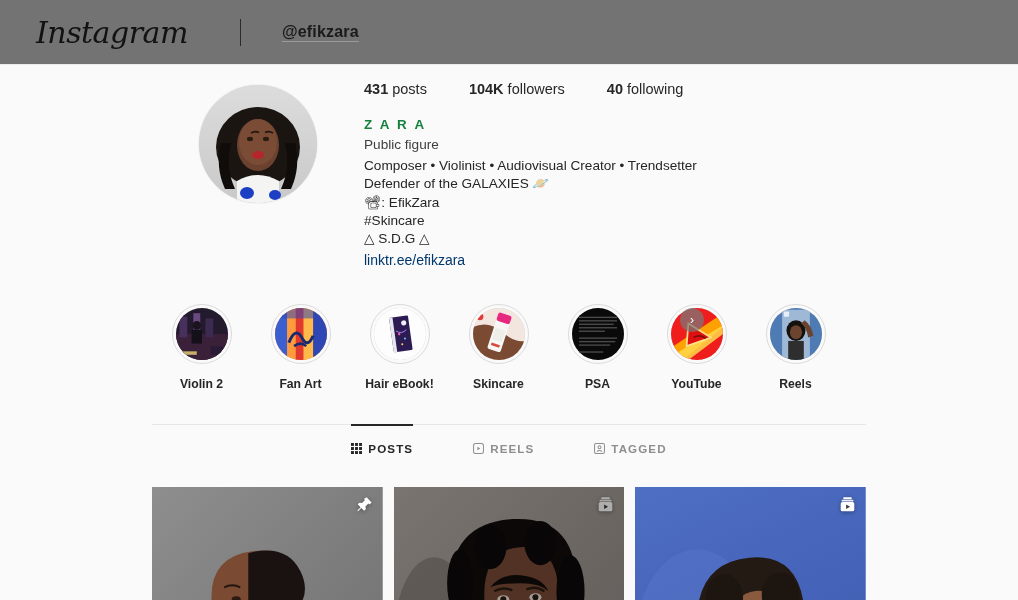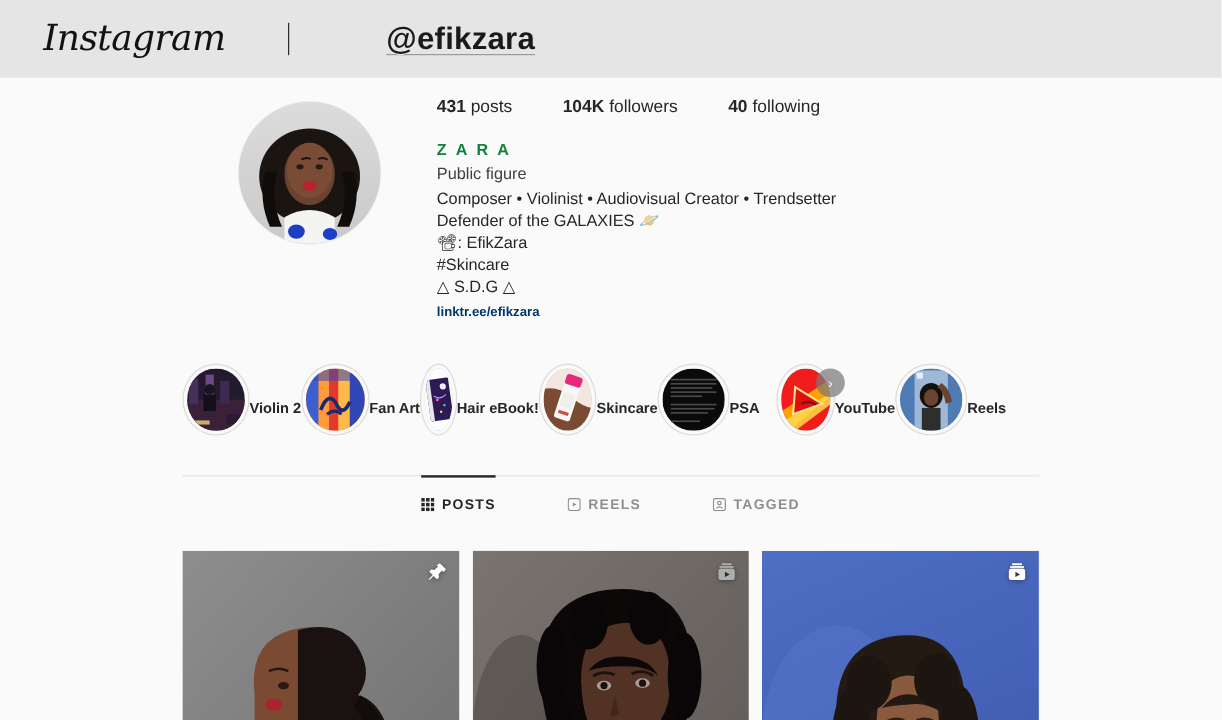--- a/index.html
+++ b/index.html
@@ -7,48 +7,47 @@
     width: 1018px; height: 600px;
     background: #fafafa;
     font-family: "Liberation Sans", sans-serif;
     overflow: hidden;
     -webkit-font-smoothing: antialiased;
   }
 
   
   .topbar {
     height: 65px; width: 100%;
-    background: #e5e5e5;
+    background: #737373;
     border-bottom: 1px solid #e9eaeb;
     display: flex; align-items: center;
     padding-left: 36px;
   }
   .ig-logo {
     font-family: "DejaVu Serif", serif;
     font-style: italic;
     font-size: 30px;
     font-weight: 400;
     color: #121212;
     letter-spacing: -0.5px;
   }
   .topbar-divider {
     width: 1px; height: 27px;
     background: #2b2b2b;
     margin: 0 41px 0 52px;
   }
   .handle {
-    font-size: 26px;
+    font-size: 16px;
     font-weight: 700;
     color: #1a1a1a;
     text-decoration: underline;
     text-underline-offset: 4px;
     text-decoration-thickness: 1px;
     text-decoration-color: #9a9a9a;
     letter-spacing: 0.2px;
-    margin-left: 40px;
   }
 
   
   .profile {
     display: flex;
     padding: 12px 0 0 152px;
   }
   .avatar-col {
     width: 212px;
     display: flex; justify-content: center;
@@ -80,35 +79,35 @@
     font-weight: 700; font-size: 13.4px;
     letter-spacing: 2.2px;
     color: #15803d;
     margin-bottom: 2px;
   }
   .bio-category { color: #404040; font-size: 13.6px; margin-bottom: 2px; }
   .bio-line { white-space: pre; }
   .bio-link {
     display: inline-block;
     color: #00376b;
-    font-weight: 700;
-    font-size: 11px;
+    font-weight: 400;
+    font-size: 14px;
     text-decoration: none;
     margin-top: 2px;
   }
 
   
   .highlights {
     display: flex;
     padding: 34px 0 0 152px;
     position: relative;
   }
   .hl {
     width: 99px;
-    display: flex; flex-direction: row; align-items: center;
+    display: flex; flex-direction: column; align-items: center;
     position: relative;
   }
   .hl-ring {
     width: 60px; height: 60px;
     border-radius: 50%;
     border: 1px solid #dbdbdb;
     padding: 3px;
     background: #fafafa;
   }
   .hl-img {

